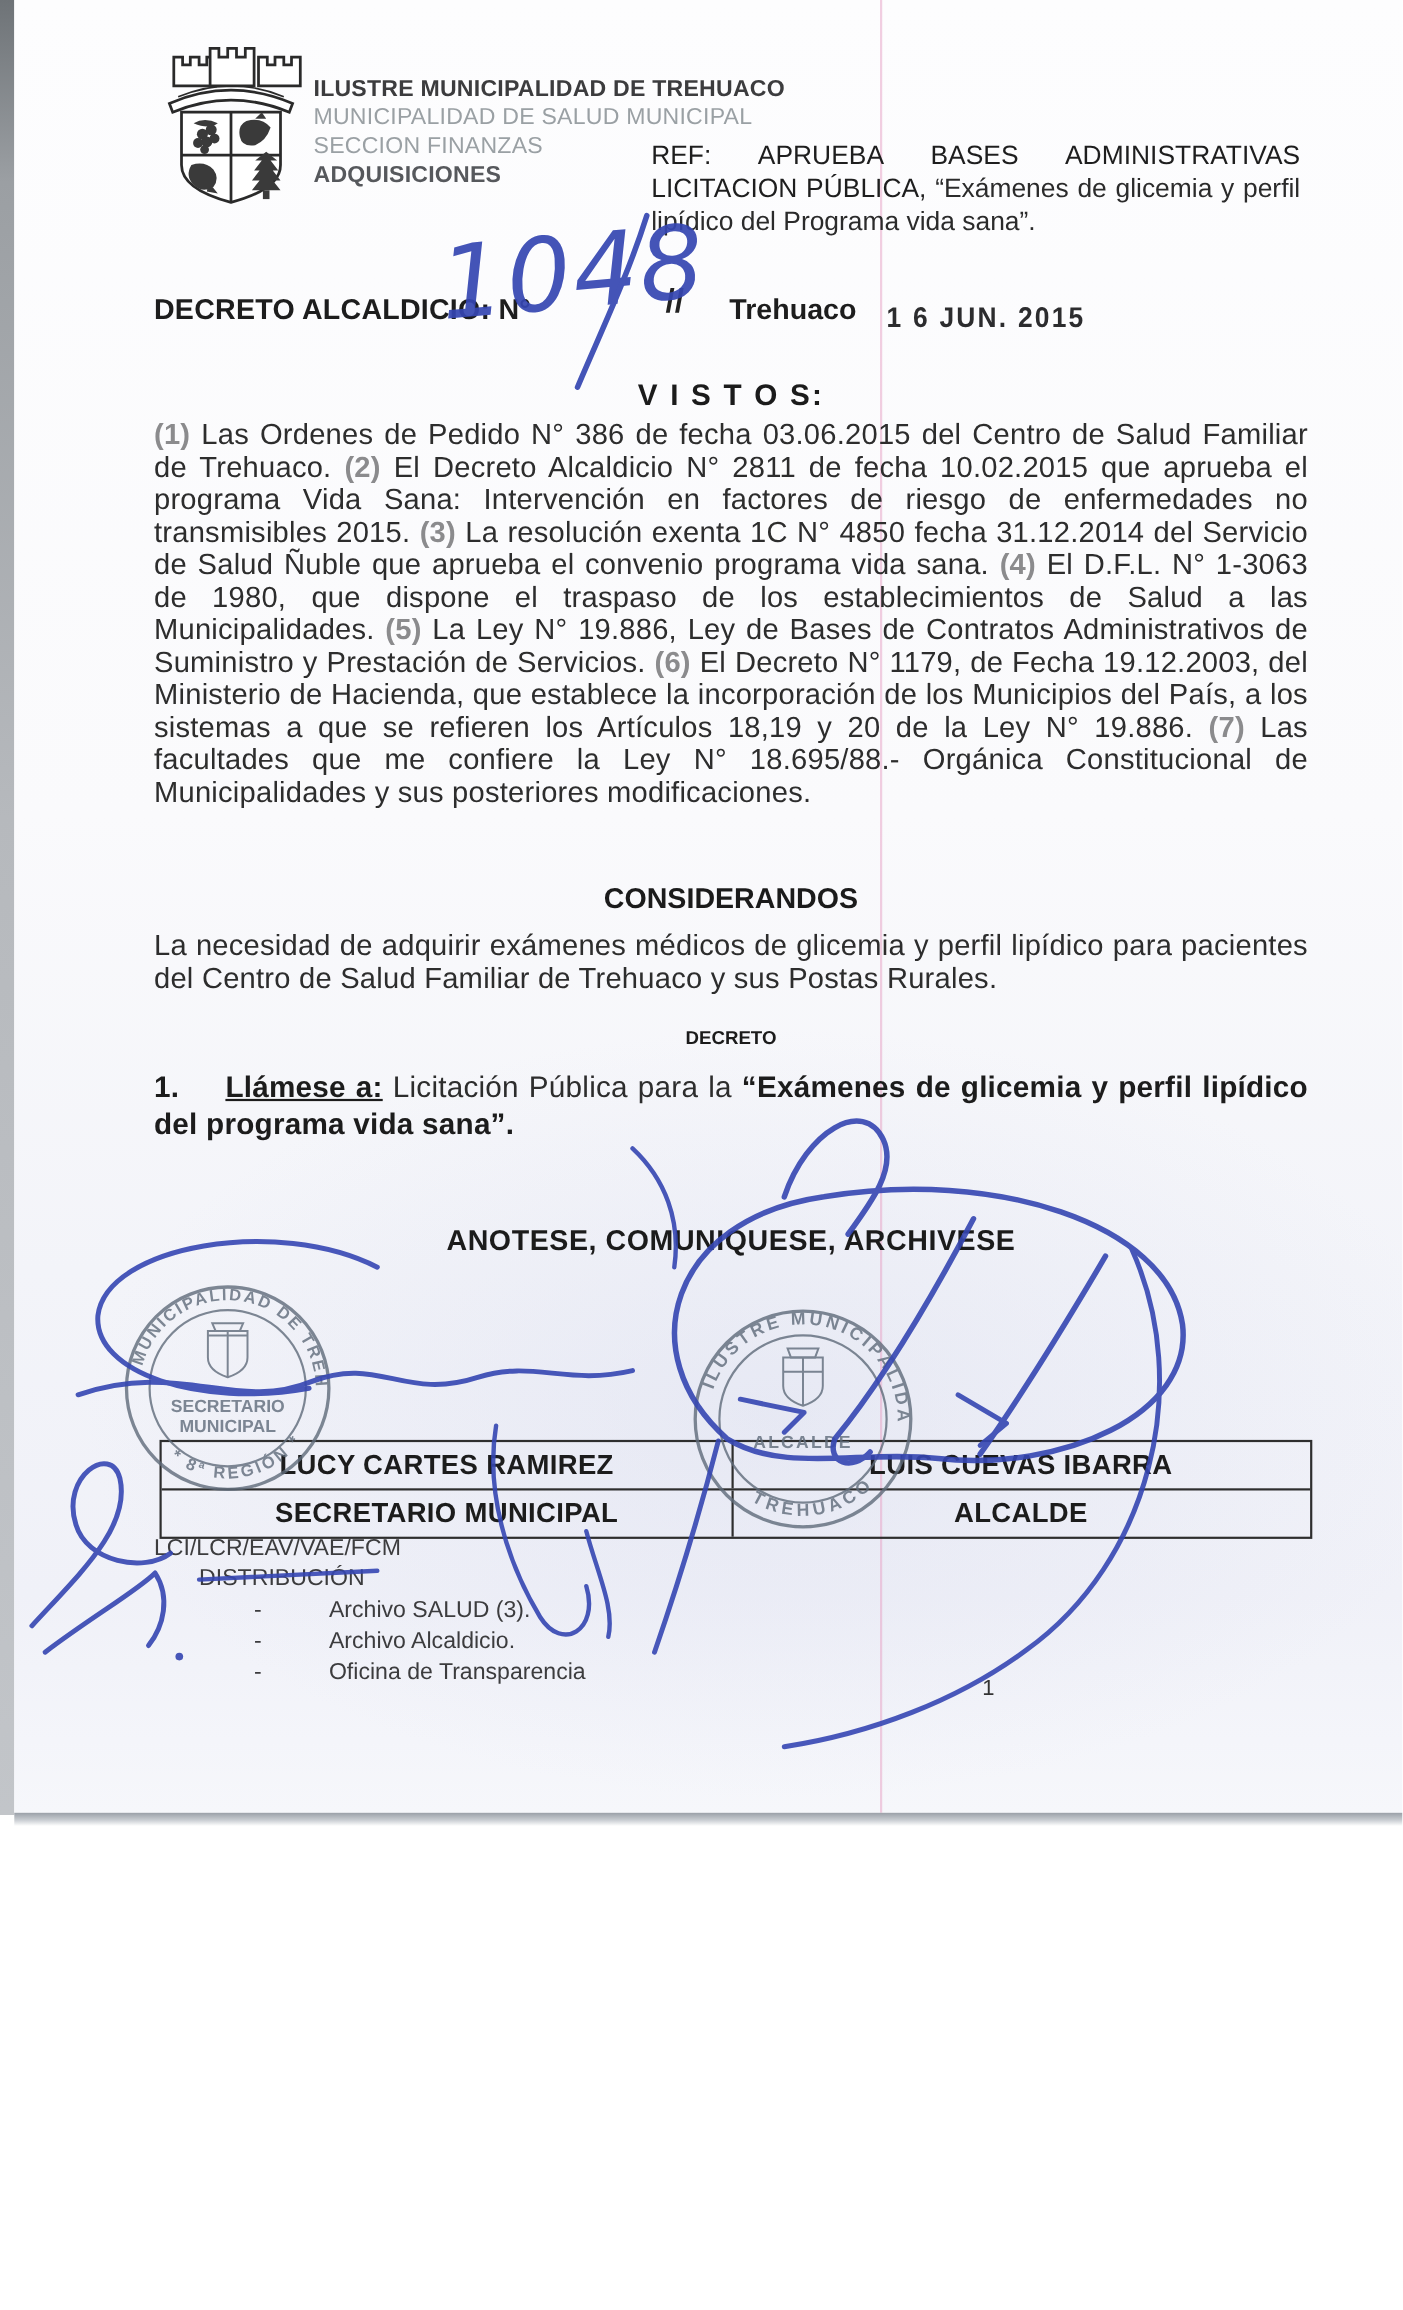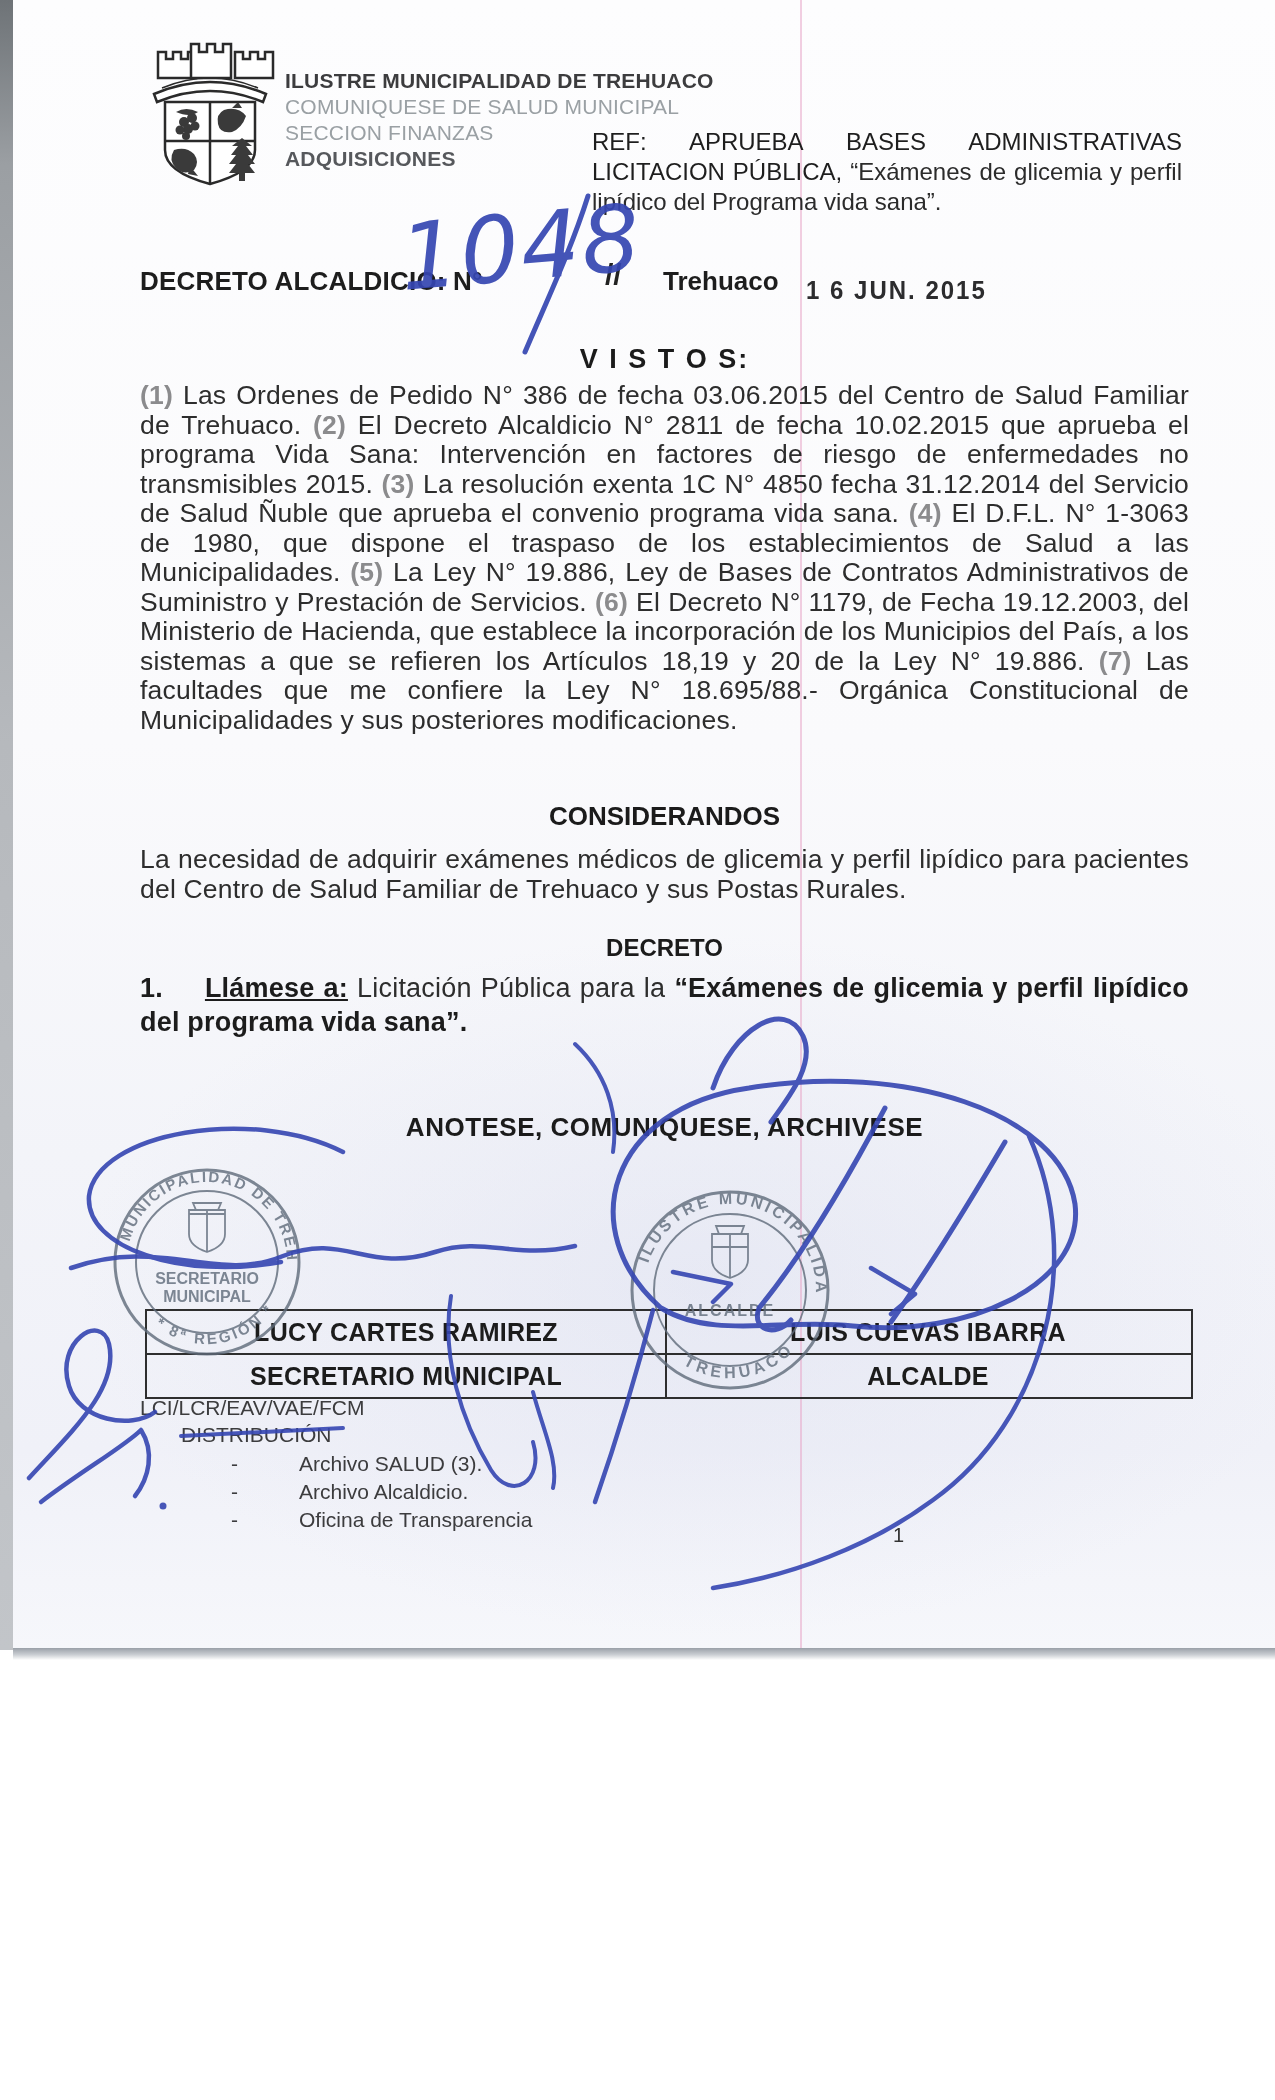--- a/index.html
+++ b/index.html
@@ -42,21 +42,21 @@
   .decree-slashes{left:592px;top:258px;font-size:30px;font-weight:bold;color:#222;}
   .decree-city{left:650px;top:266px;font-size:26px;font-weight:bold;color:#1d1d1d;}
   .date-stamp{left:793px;top:276px;font-size:24px;font-weight:bold;letter-spacing:2px;color:#2c2c2e;transform:scaleY(1.08);}
   
   .vistos-heading{left:127px;top:344px;width:1049px;text-align:center;font-size:27px;font-weight:bold;letter-spacing:2px;color:#1b1b1b;}
   .para{left:127px;width:1049px;font-size:26.5px;line-height:29.5px;text-align:justify;color:#2d2d2d;letter-spacing:.2px;}
   .vistos-para{top:381px;}
   .para .m{font-weight:bold;color:#8b8b8d;}
   .considerandos-heading{left:127px;top:801px;width:1049px;text-align:center;font-size:26px;font-weight:bold;color:#1b1b1b;}
   .considerandos-para{top:845px;}
-  .decreto-heading{left:127px;top:934px;width:1049px;text-align:center;font-size:24px;font-weight:bold;color:#1b1b1b;}
+  .decreto-heading{left:127px;top:934px;width:1049px;text-align:center;font-size:17px;font-weight:bold;color:#1b1b1b;}
   .decreto-item{top:971px;font-size:27px;line-height:34px;}
   .decreto-item .b{font-weight:bold;color:#1c1c1c;}
   .decreto-item .bu{font-weight:bold;text-decoration:underline;color:#1c1c1c;}
   .decreto-item .gap{display:inline-block;width:42px;}
   .closing-line{left:127px;top:1112px;width:1049px;text-align:center;font-size:26px;font-weight:bold;letter-spacing:.5px;color:#1b1b1b;}
   
   .sig-table{left:132px;top:1309px;width:1044px;border:2px solid #2e2e2e;background:rgba(255,255,255,.0);}
   .sig-row{display:flex;height:42px;}
   .sig-row + .sig-row{border-top:2px solid #2e2e2e;}
   .sig-cell{flex:0 0 auto;display:flex;align-items:center;justify-content:center;
@@ -107,21 +107,21 @@
         <path d="M36,82 q10,-6 22,0 q-8,6 -22,0 z"></path>
         <path d="M84,80 q14,-4 22,6 q-4,12 -14,16 q-12,2 -14,-8 q-2,-10 6,-14 z M92,78 l6,-6 4,6 z"></path>
         <path d="M34,120 q12,-4 20,4 q6,8 0,16 q-10,6 -18,-2 q-8,-8 -2,-18 z M50,136 l8,10 -10,-2 z"></path>
         <path d="M92,116 l10,-8 10,8 -6,0 7,9 -5,0 7,9 -7,0 7,9 -26,0 7,-9 -7,0 7,-9 -5,0 7,-9 z"></path>
         <rect x="99" y="143" width="6" height="8"></rect>
       </g>
     </svg>
 
     <div class="abs org-lines">
       <div class="org-l1">ILUSTRE MUNICIPALIDAD DE TREHUACO</div>
-      <div class="org-l2">COMUNIQUESE DE SALUD MUNICIPAL</div>
+      <div class="org-l2">MUNICIPALIDAD DE SALUD MUNICIPAL</div>
       <div class="org-l3">SECCION  FINANZAS</div>
       <div class="org-l4">ADQUISICIONES</div>
     </div>
 
     <div class="abs ref-block"><span class="b">REF: APRUEBA BASES ADMINISTRATIVAS  LICITACION PÚBLICA,</span><span>  “Exámenes de glicemia y perfil lipídico del Programa vida sana”.</span></div>
 
     <div class="abs decree-label">DECRETO ALCALDICIO: N°</div>
     <div class="abs decree-slashes">//</div>
     <div class="abs decree-city">Trehuaco</div>
     <div class="abs date-stamp">1 6 JUN. 2015</div>

